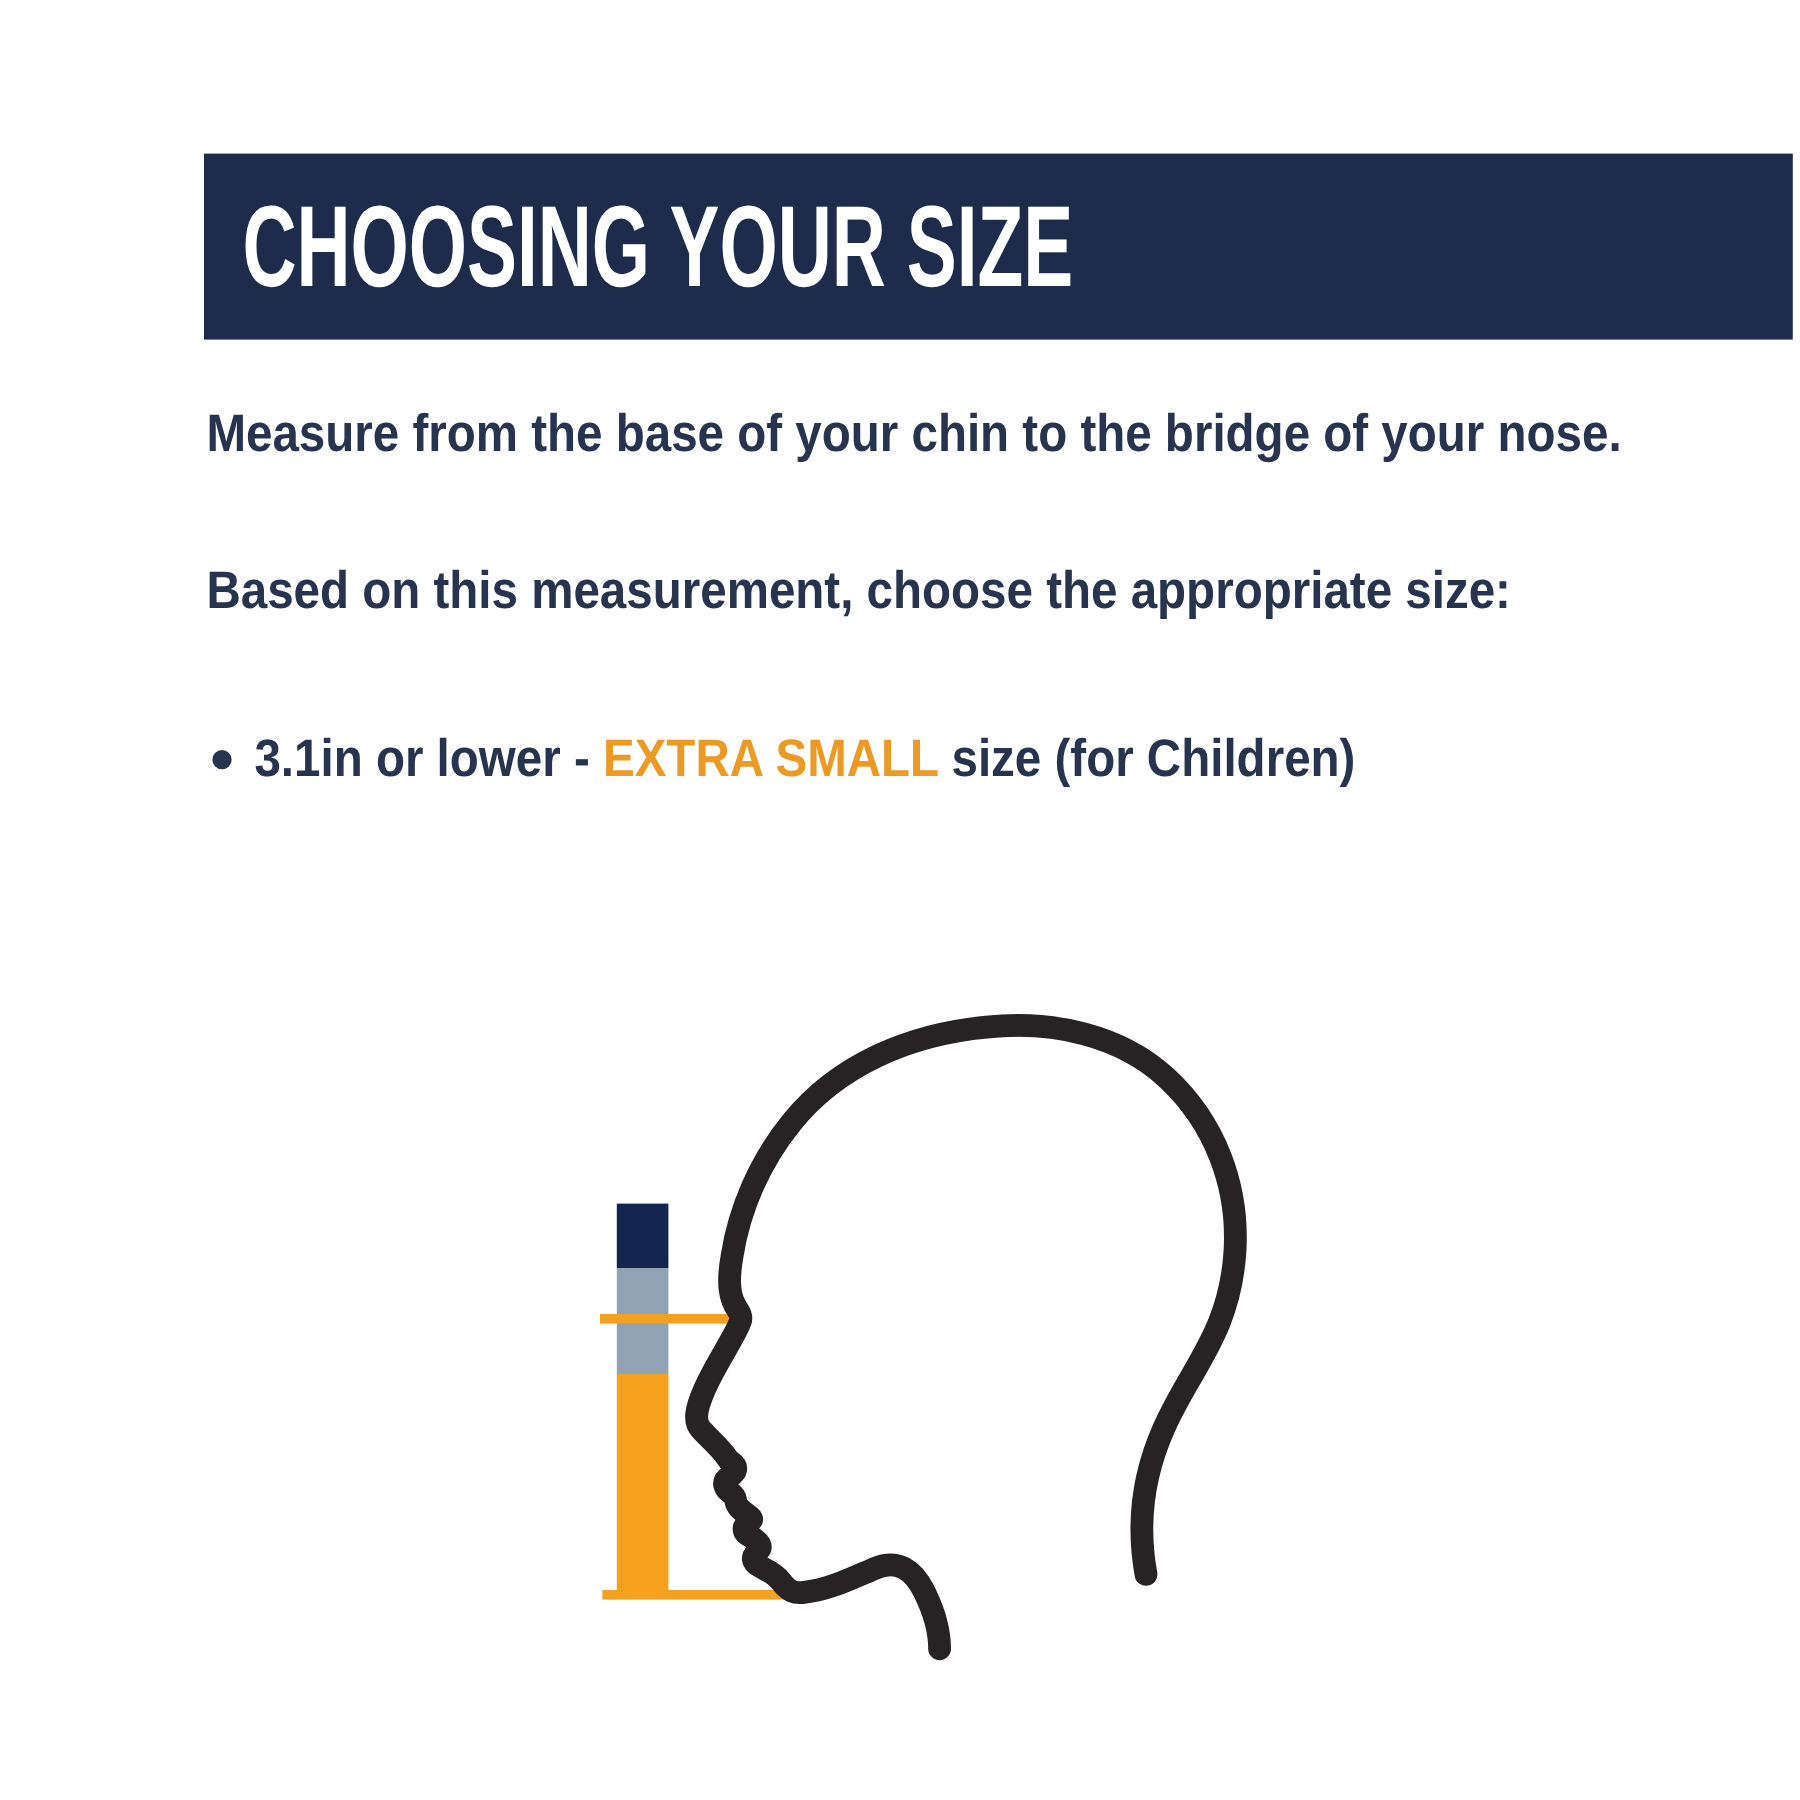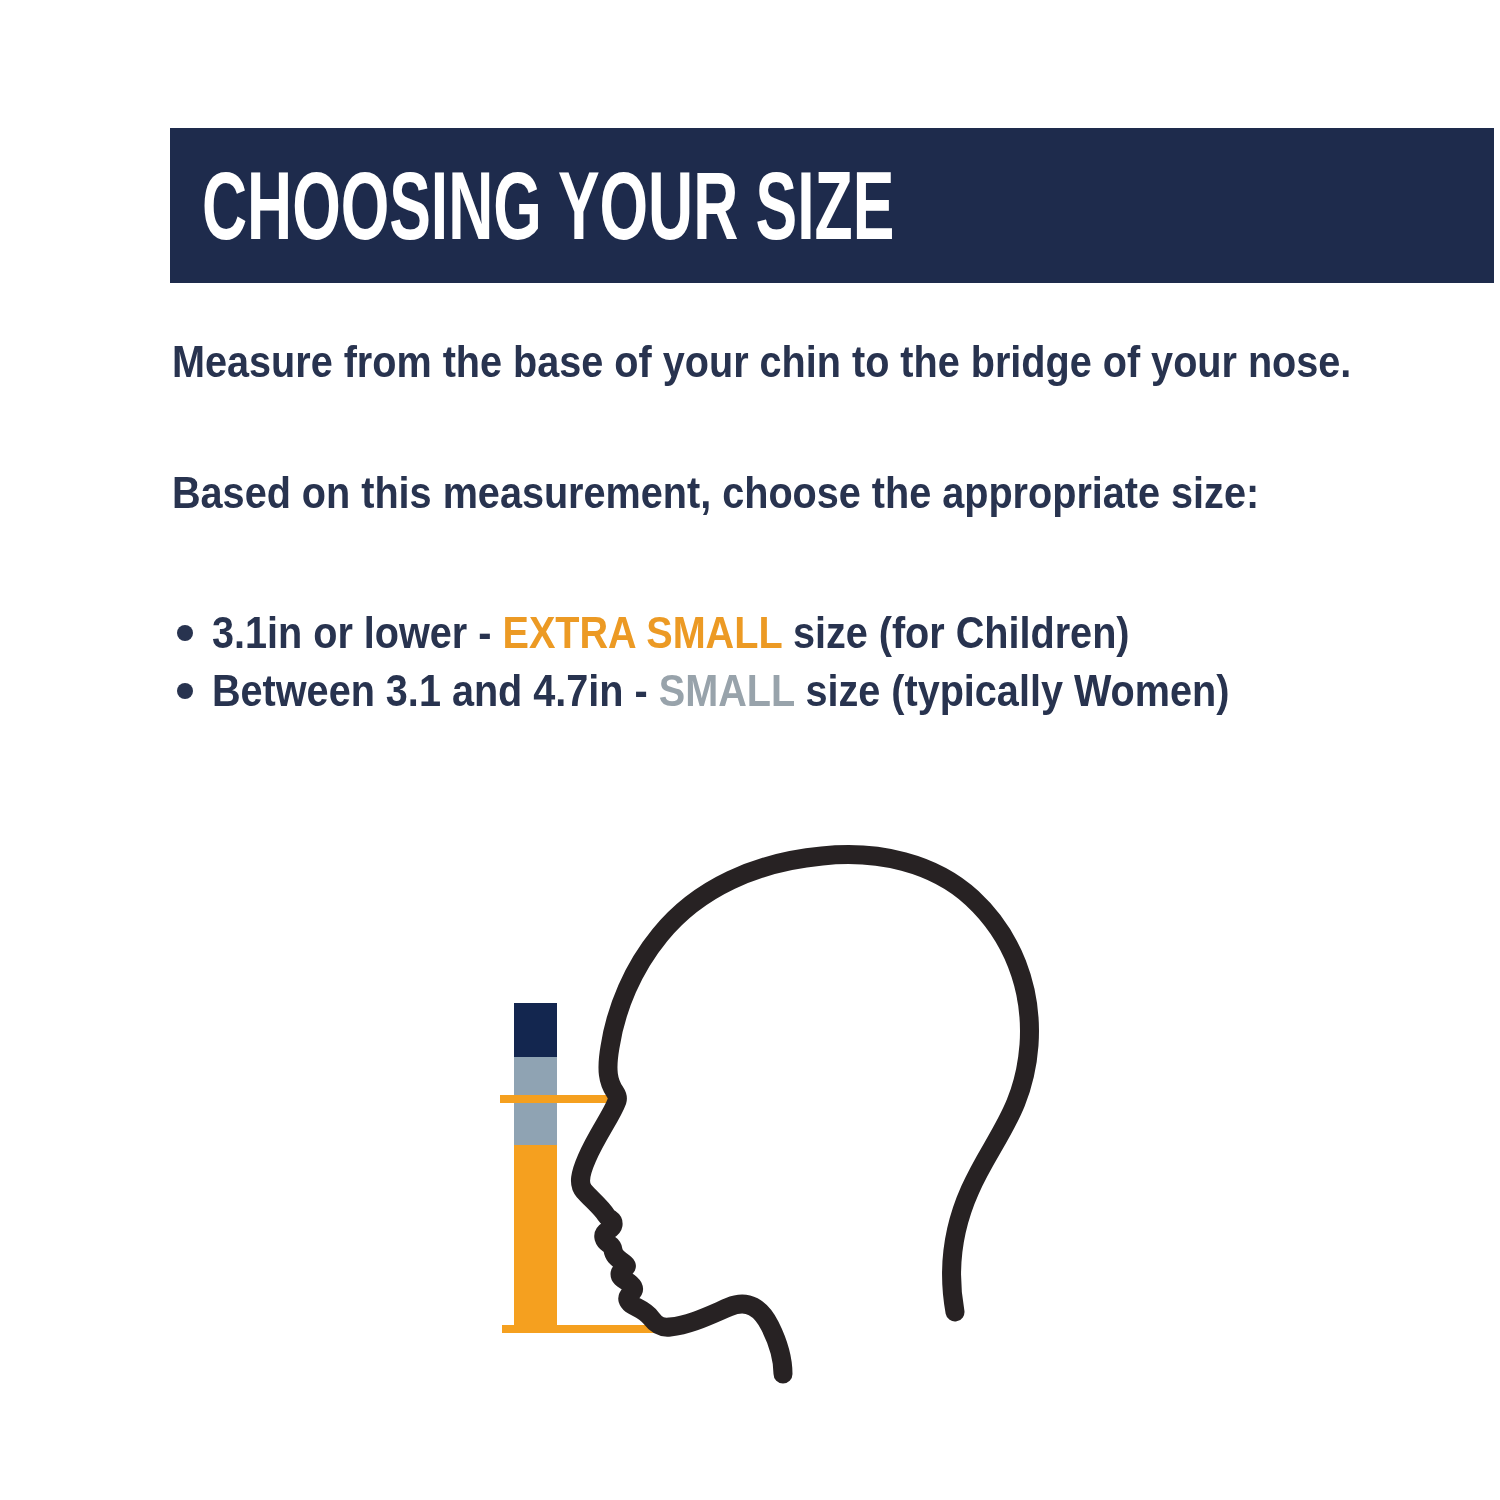--- a/index.html
+++ b/index.html
@@ -100,26 +100,20 @@
 
 <div class="abs size-list" style="color: rgb(40, 51, 79);">
 
   <div class="size-row">
     <span class="bullet-dot" style="background: rgb(40, 51, 79);"></span>
     <span class="cond">
       <span>3.1in or lower - </span><span style="color: rgb(236, 154, 36);">EXTRA SMALL</span><span> size (for Children)</span>
     </span>
   </div>
 
-  <div class="size-row">
-    <span class="bullet-dot" style="background: rgb(40, 51, 79);"></span>
-    <span class="cond">
-      <span>Between 3.1 and 4.7in - </span><span style="color: rgb(152, 163, 171);">SMALL</span><span> size (typically Women)</span>
-    </span>
-  </div>
 
 </div>
 
 <svg class="abs diagram-svg" viewBox="0 0 1500 1500" xmlns="http://www.w3.org/2000/svg">
 
   <rect x="514" y="1003" width="43" height="54" style="fill: rgb(19, 38, 79);"></rect>
   <rect x="514" y="1057" width="43" height="88" style="fill: rgb(143, 163, 179);"></rect>
   <rect x="514" y="1145" width="43" height="180" style="fill: rgb(245, 160, 31);"></rect>
 
   <rect x="500" y="1095" width="122" height="8" style="fill: rgb(245, 160, 31);"></rect>

